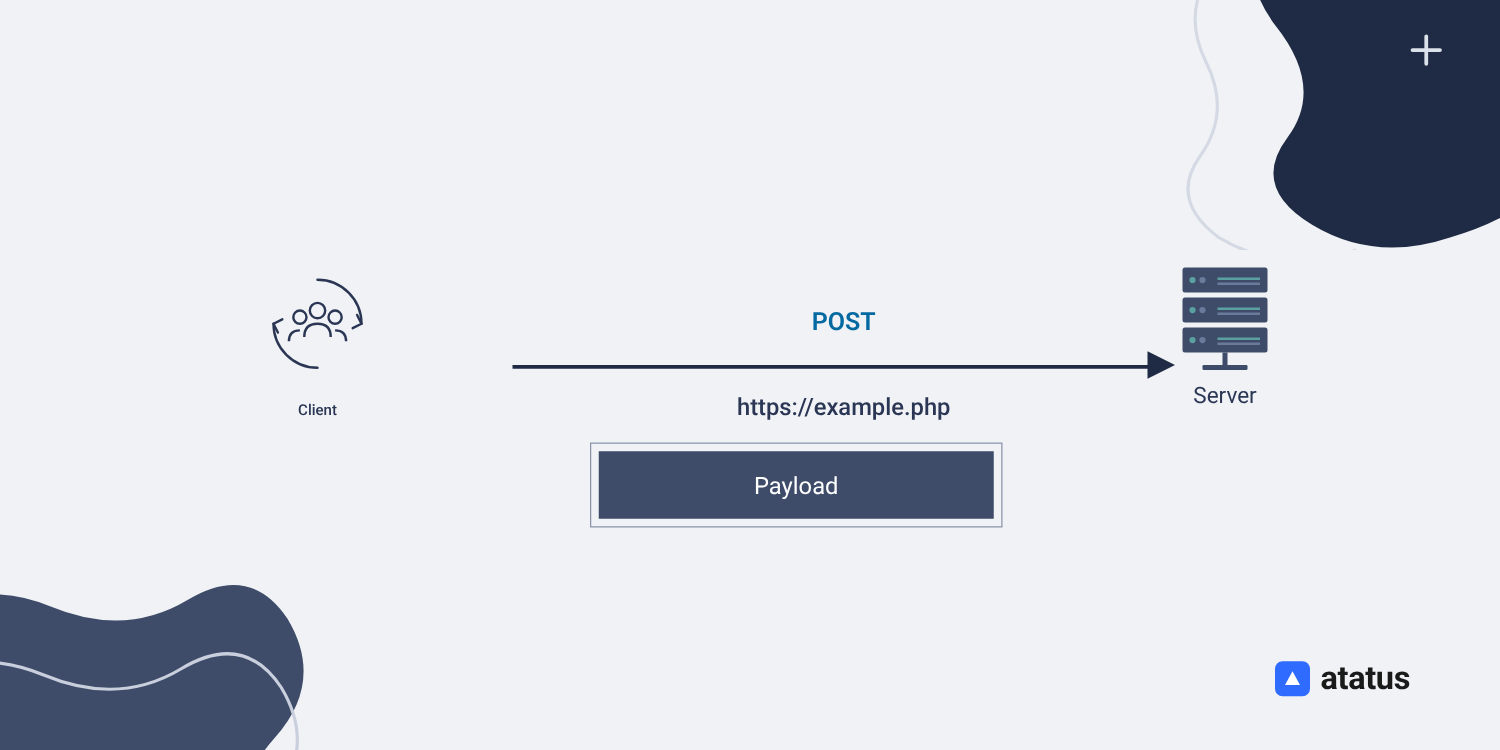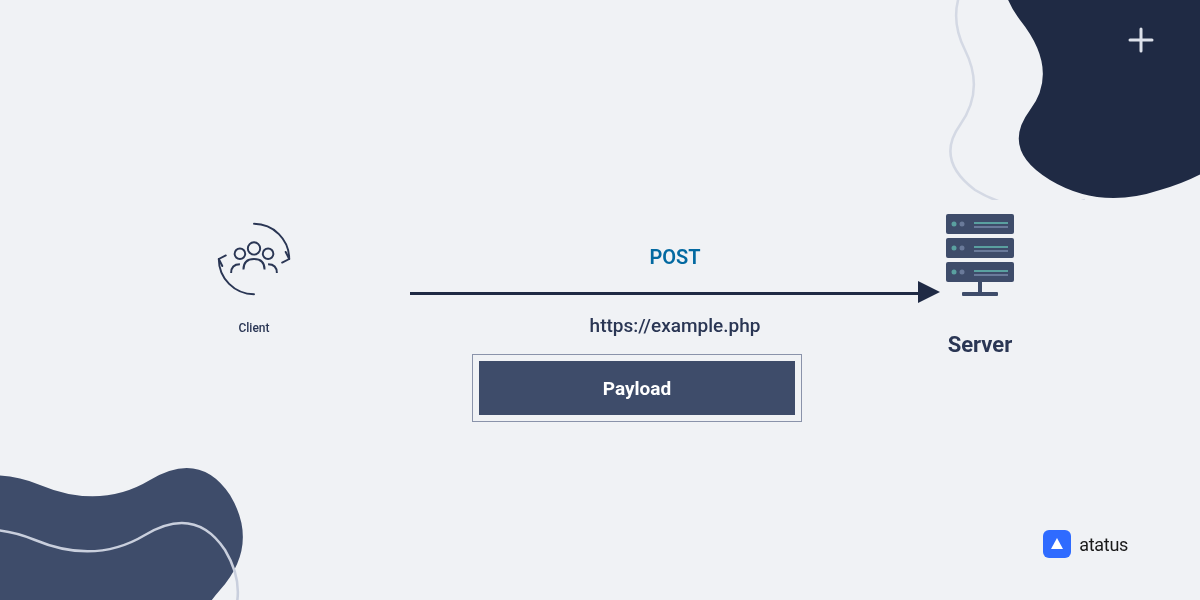--- a/index.html
+++ b/index.html
@@ -42,24 +42,24 @@
   }
   
   .server {
     position: absolute;
     right: 180px;
     top: 210px;
     text-align: center;
   }
   .server-icon { width: 80px; height: 90px; }
   .server-label {
-    margin-top: 28px;
+    margin-top: 2px;
     color: #2a3654;
-    font-size: 22px;
-    font-weight: 700;
+    font-size: 18px;
+    font-weight: 400;
   }
   
   .arrow-container {
     position: absolute;
     left: 410px;
     top: 282px;
     width: 530px;
     height: 22px;
   }
   .arrow-line {
@@ -114,21 +114,21 @@
   }
   .payload-inner {
     width: 100%;
     height: 100%;
     background: #3e4c6a;
     display: flex;
     align-items: center;
     justify-content: center;
     color: #fff;
     font-size: 19px;
-    font-weight: 700;
+    font-weight: 400;
   }
   
   .brand {
     position: absolute;
     right: 72px;
     bottom: 42px;
     display: flex;
     align-items: center;
     gap: 8px;
   }
@@ -137,22 +137,22 @@
     height: 28px;
     background: #2f6bff;
     border-radius: 6px;
     display: flex;
     align-items: center;
     justify-content: center;
   }
   .brand-logo svg { width: 16px; height: 16px; }
   .brand-text {
     color: #1a1a1a;
-    font-size: 18px;
-    font-weight: 400;
+    font-size: 26px;
+    font-weight: 700;
     letter-spacing: -0.3px;
   }
 </style>
 </head>
 <body>
 
 <div class="blob-top-right">
   <svg viewBox="0 0 320 280" width="320" height="280">
     <path d="M 70 20 Q 50 60 80 100 Q 120 150 90 190 Q 60 230 110 260 Q 160 290 220 270 Q 290 250 320 200 L 320 0 L 100 0 Q 80 5 70 20 Z" fill="#1f2a44"></path>
     <path d="M 30 55 Q 5 90 25 130 Q 45 170 20 205 Q -5 240 35 270 Q 85 300 145 280" stroke="#d4d9e4" stroke-width="2.5" fill="none"></path>

